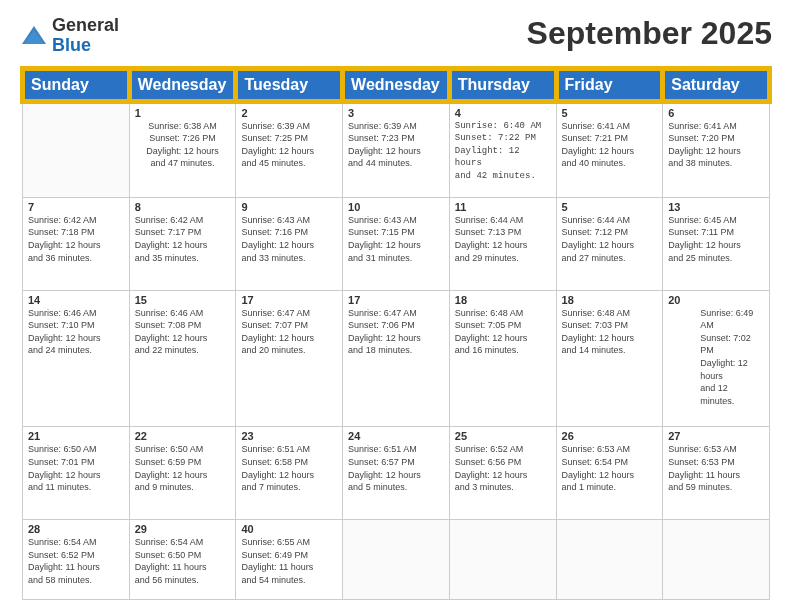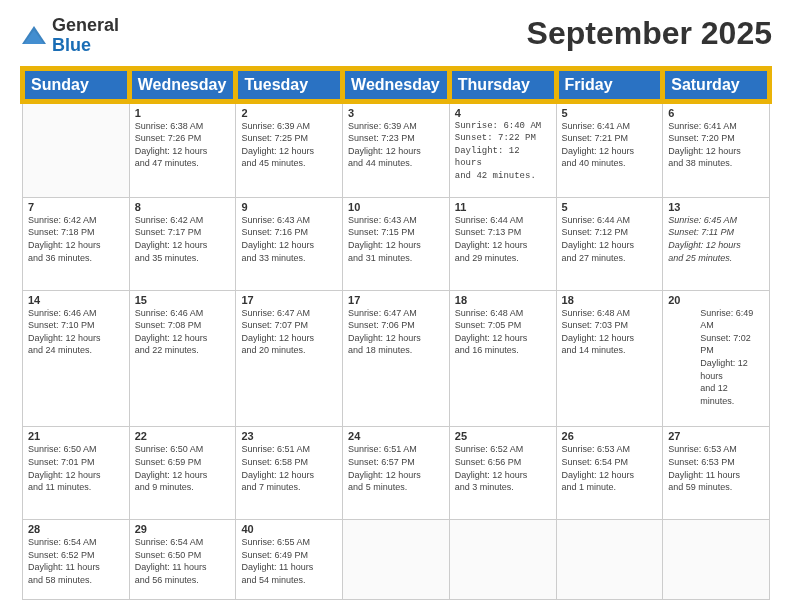--- a/index.html
+++ b/index.html
@@ -133,21 +133,21 @@
           <th>Thursday</th>
           <th>Friday</th>
           <th>Saturday</th>
         </tr>
     </thead>
     <tbody id="calendar-body">
     <tr>
           <td class="empty-cell"></td>
           <td>
             <span class="day-num">1</span>
-            <div class="day-info" style="white-space: pre-line;">Sunrise: 6:38 AM
+            <div class="day-info" style="white-space: pre-line; text-align: center;">Sunrise: 6:38 AM
 Sunset: 7:26 PM
 Daylight: 12 hours
 and 47 minutes.</div>
           </td>
           <td>
             <span class="day-num">2</span>
             <div class="day-info" style="white-space: pre-line;">Sunrise: 6:39 AM
 Sunset: 7:25 PM
 Daylight: 12 hours
 and 45 minutes.</div>
@@ -219,21 +219,21 @@
           </td>
           <td>
             <span class="day-num">5</span>
             <div class="day-info" style="white-space: pre-line;">Sunrise: 6:44 AM
 Sunset: 7:12 PM
 Daylight: 12 hours
 and 27 minutes.</div>
           </td>
           <td>
             <span class="day-num">13</span>
-            <div class="day-info" style="white-space: pre-line; font-style: italic;">Sunrise: 6:45 AM
+            <div class="day-info" style="white-space: pre-line;">Sunrise: 6:45 AM
 Sunset: 7:11 PM
 Daylight: 12 hours
 and 25 minutes.</div>
           </td>
         </tr>
         <tr>
           <td>
             <span class="day-num">14</span>
             <div class="day-info" style="white-space: pre-line;">Sunrise: 6:46 AM
 Sunset: 7:10 PM

